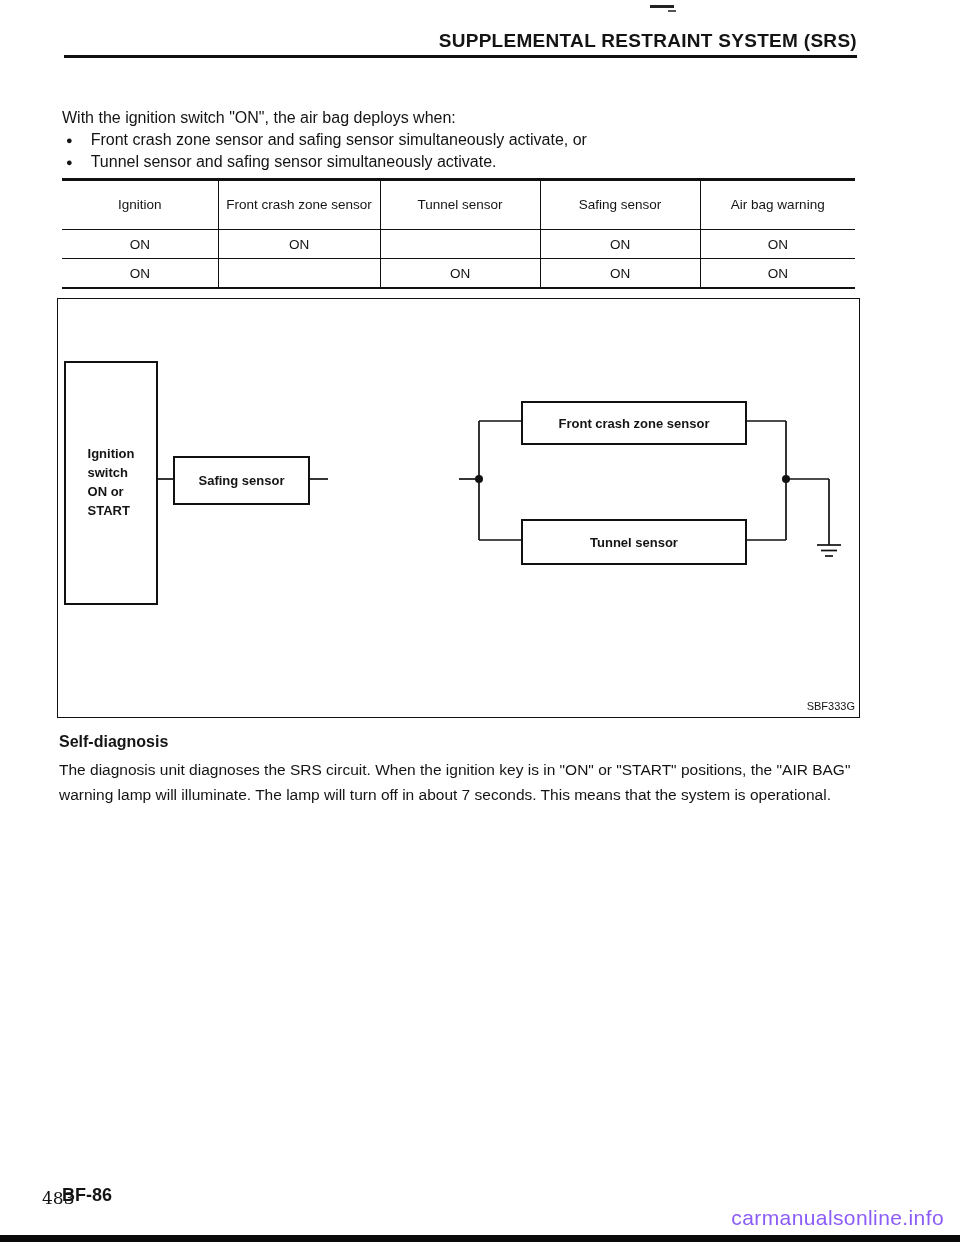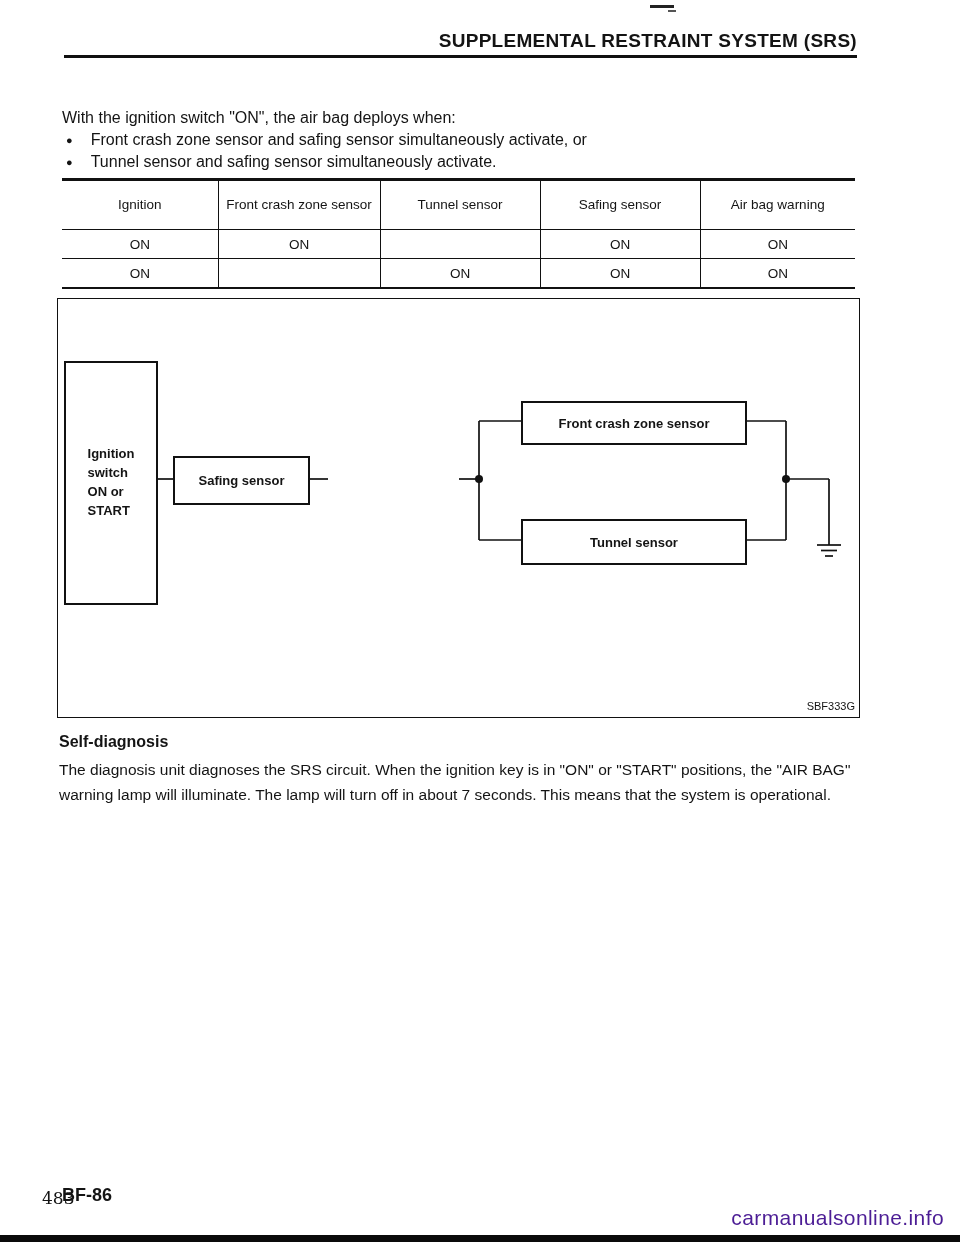--- a/index.html
+++ b/index.html
@@ -53,21 +53,21 @@
   .airbag-box { left:270px; top:157px; width:131px; height:45px; }
   .frontcrash-box { left:463px; top:102px; width:222px; height:40px; }
   .tunnel-box { left:463px; top:220px; width:222px; height:42px; }
   .figure-code { position:absolute; right:4px; bottom:5px; font-size:11px; font-weight:400; }
 
   .selfdiag-title { position:absolute; top:733px; left:59px; font-size:16px; font-weight:bold; }
   .selfdiag-body { position:absolute; top:757px; left:59px; width:800px; font-size:15.5px; line-height:1.62; }
 
   .page-number { position:absolute; top:1188px; left:42px; font-family:"DejaVu Serif", serif; font-size:17px; }
   .page-code { position:absolute; top:1185px; left:62px; width:795px; text-align:left; font-size:18px; font-weight:bold; }
-  .watermark { position:absolute; top:1206px; right:16px; font-size:21px; color:#4c1d95; letter-spacing:.4px; }
+  .watermark { position:absolute; top:1206px; right:16px; font-size:21px; color:#8b5cf6; letter-spacing:.4px; }
   .bottom-bar { position:absolute; bottom:0; left:0; width:960px; height:7px; background:#0a0a0a; }
 </style>
 </head>
 <body>
 
 <div class="page">
 
   <div class="scan-dash"></div>
   <div class="scan-dash2"></div>
 

